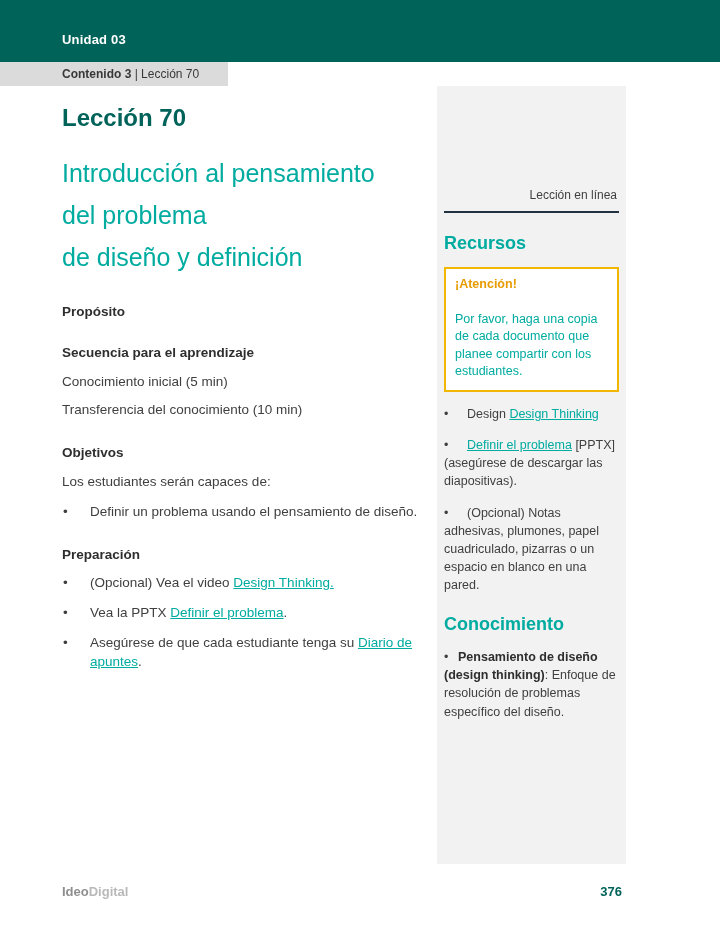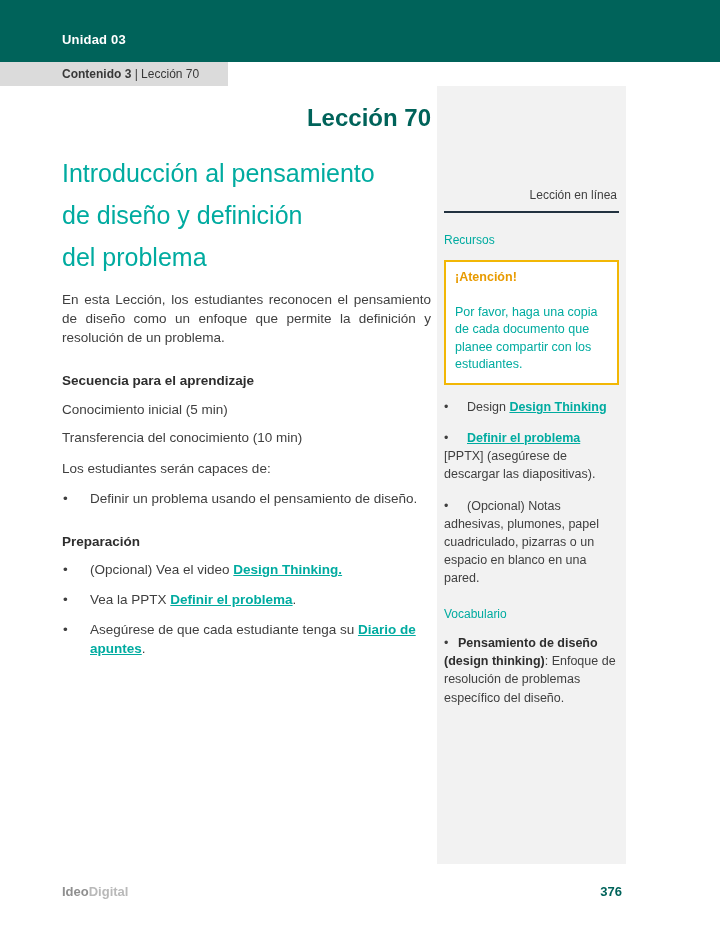--- a/index.html
+++ b/index.html
@@ -32,39 +32,39 @@
   .crumbbar {
     position: absolute; left: 0; top: 62px; width: 228px; height: 24px;
     background: var(--crumb-bg);
     display: flex; align-items: center; padding-left: 62px;
     font-size: 12px; color: #383838; white-space: pre;
   }
   .crumbbar .crumb-bold { font-weight: bold; }
 
   
   .content { position: absolute; left: 62px; top: 90px; width: 369px; font-size: 13.5px; }
-  .lesson { color: var(--accent-dark); font-size: 24px; font-weight: bold; margin-top: 14px; text-align: right; }
+  .lesson { color: var(--accent-dark); font-size: 24px; font-weight: bold; margin-top: 14px; }
   .doc-title { color: var(--accent-teal); font-size: 25px; line-height: 42px; font-weight: 400; margin-top: 20px; }
   h2.sec { font-size: 13.5px; font-weight: bold; color: #2e2e2e; margin-top: 26px; }
   p.body { margin-top: 12px; line-height: 19px; }
   p.tight { margin-top: 9px; }
   p.just { text-align: justify; }
   .bullet-item { margin-top: 11px; padding-left: 28px; position: relative; line-height: 19px; }
   .bullet-item::before { content: "•"; position: absolute; left: 1px; }
-  a.link { color: var(--accent-teal); text-decoration: underline; cursor: pointer; font-weight: bold; }
+  a.link { color: var(--accent-teal); text-decoration: underline; cursor: pointer; }
 
   
   .sidebar {
     position: absolute; left: 437px; top: 86px; width: 189px; height: 778px;
     background: var(--sidebar-bg); padding: 0 7px;
     font-size: 12.5px; color: #3f3f3f;
   }
   .mode { text-align: right; margin-top: 102px; font-size: 12px; padding-right: 2px; }
   .rule { height: 2px; background: #223240; margin-top: 9px; }
-  .side-heading { color: var(--accent-teal); font-size: 12px; font-weight: normal; margin-top: 20px; }
+  .side-heading { color: var(--accent-teal); font-size: 18px; font-weight: bold; margin-top: 20px; }
   .attention {
     border: 2px solid var(--attention-border);
     background: #ffffff; margin-top: 13px; padding: 8px 9px 10px 9px;
   }
   .att-title { color: var(--attention-title); font-weight: bold; font-size: 12.5px; }
   .att-body { color: var(--accent-teal); font-size: 12.5px; line-height: 1.38; margin-top: 20px; }
   .side-item { margin-top: 13px; line-height: 1.45; }
   .side-item::before { content: "•"; display: inline-block; width: 23px; }
   .side-item.vocab::before { width: 14px; }
   .side-item strong { color: #2e2e2e; }
@@ -85,30 +85,31 @@
 
   <div class="crumbbar">
     <span class="crumb-bold">Contenido 3</span><span> | Lección 70</span>
   </div>
 
   <main class="content">
     <h1 class="lesson">Lección 70</h1>
 
     <div class="doc-title">
       <div>Introducción al pensamiento</div>
+      <div>del problema</div>
       <div>de diseño y definición</div>
-      <div>del problema</div>
     </div>
 
-    <p class="body just">En esta Lección, los estudiantes reconocen el pensamiento de diseño como un enfoque que permite la definición y resolución de un problema.</p>
+    <h2 class="sec">Propósito</h2>
 
     <h2 class="sec">Secuencia para el aprendizaje</h2>
     <p class="body">Conocimiento inicial (5 min)</p>
     <p class="body tight">Transferencia del conocimiento (10 min)</p>
 
+    <h2 class="sec">Objetivos</h2>
     <p class="body">Los estudiantes serán capaces de:</p>
     <div class="bullet-item">
       <span>Definir un problema usando el pensamiento de diseño.</span>
     </div>
 
     <h2 class="sec">Preparación</h2>
     <div class="bullet-item">
       <span>(Opcional) Vea el video </span><a class="link">Design Thinking.</a><span></span>
     </div>
     <div class="bullet-item">
@@ -129,21 +130,21 @@
       <div class="att-title">¡Atención!</div>
       <div class="att-body">Por favor, haga una copia de cada documento que planee compartir con los estudiantes.</div>
     </div>
 
     <p class="side-item"><span>Design </span><a class="link">Design Thinking</a></p>
 
     <p class="side-item"><a class="link">Definir el problema</a><span> [PPTX] (asegúrese de descargar las diapositivas).</span></p>
 
     <p class="side-item"><span>(Opcional) Notas adhesivas, plumones, papel cuadriculado, pizarras o un espacio en blanco en una pared.</span></p>
 
-    <h3 class="side-heading">Vocabulario</h3>
+    <h3 class="side-heading">Conocimiento</h3>
 
     <p class="side-item vocab"><strong>Pensamiento de diseño (design thinking)</strong><span>: Enfoque de resolución de problemas específico del diseño.</span></p>
   </aside>
 
   <div class="footer-brand">
     <strong>Ideo</strong><span class="brand-light">Digital</span>
   </div>
   <div class="page-num">376</div>
 
 </div>

